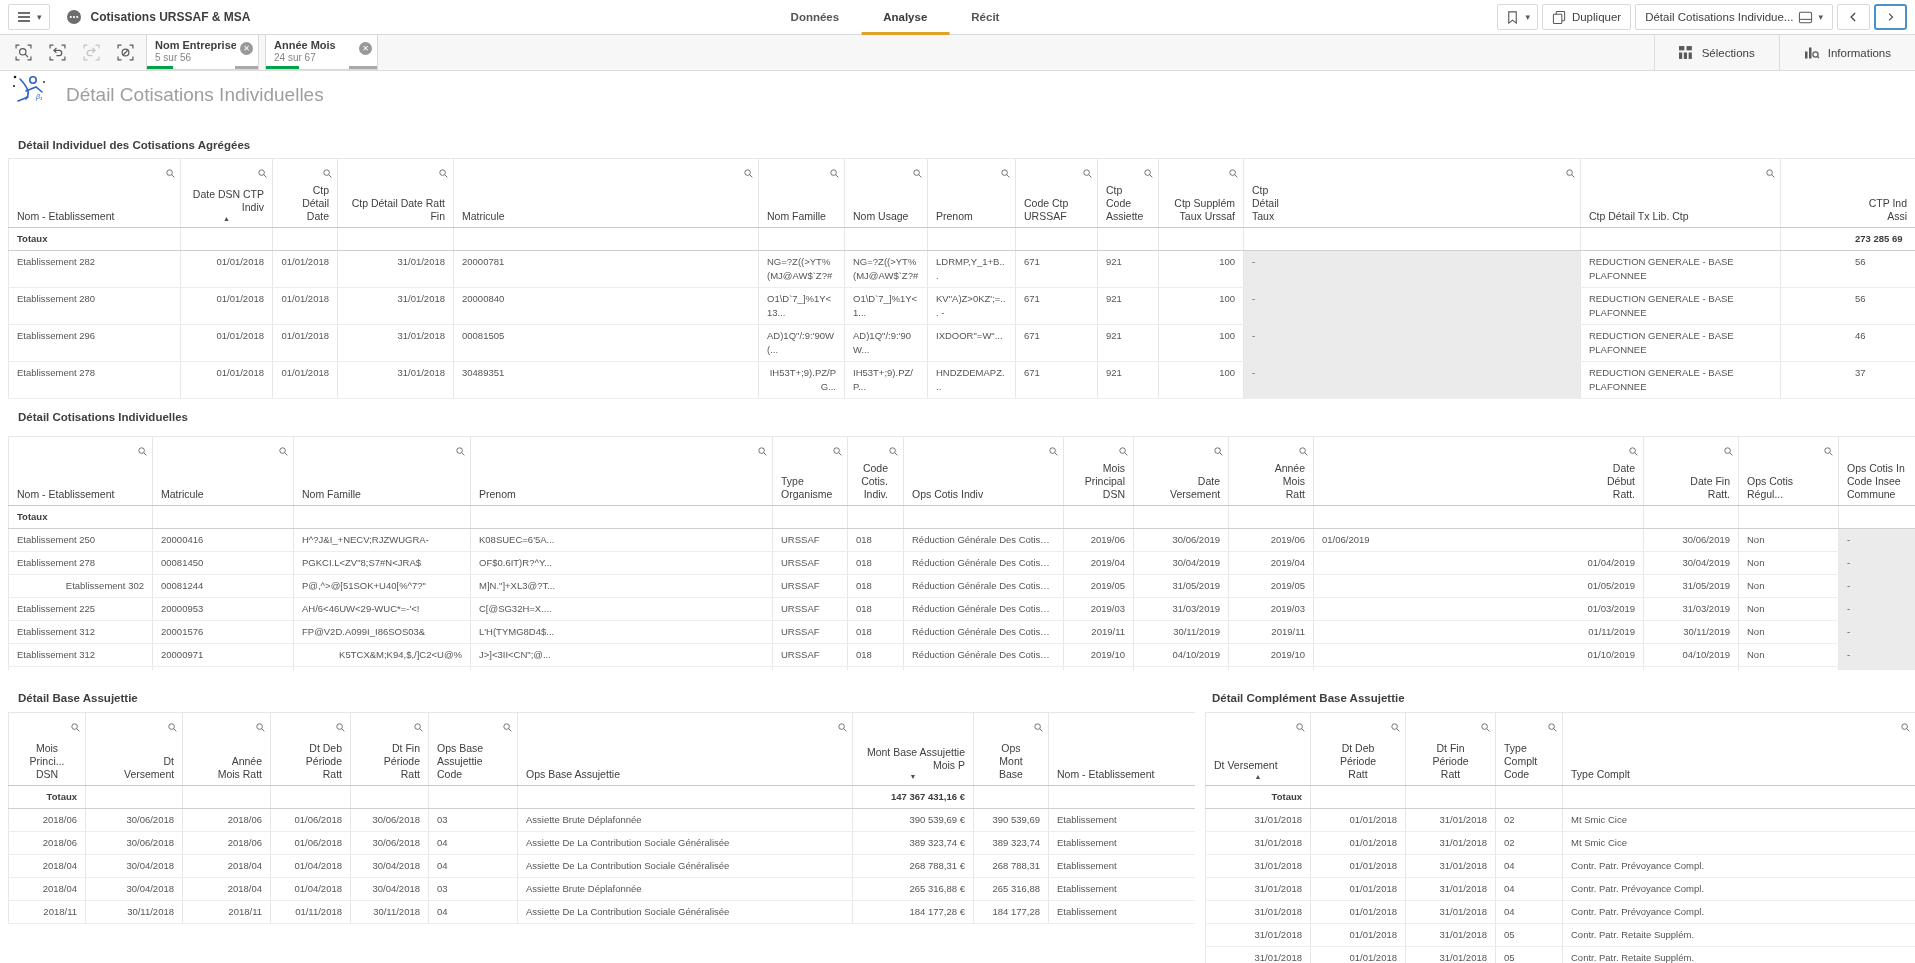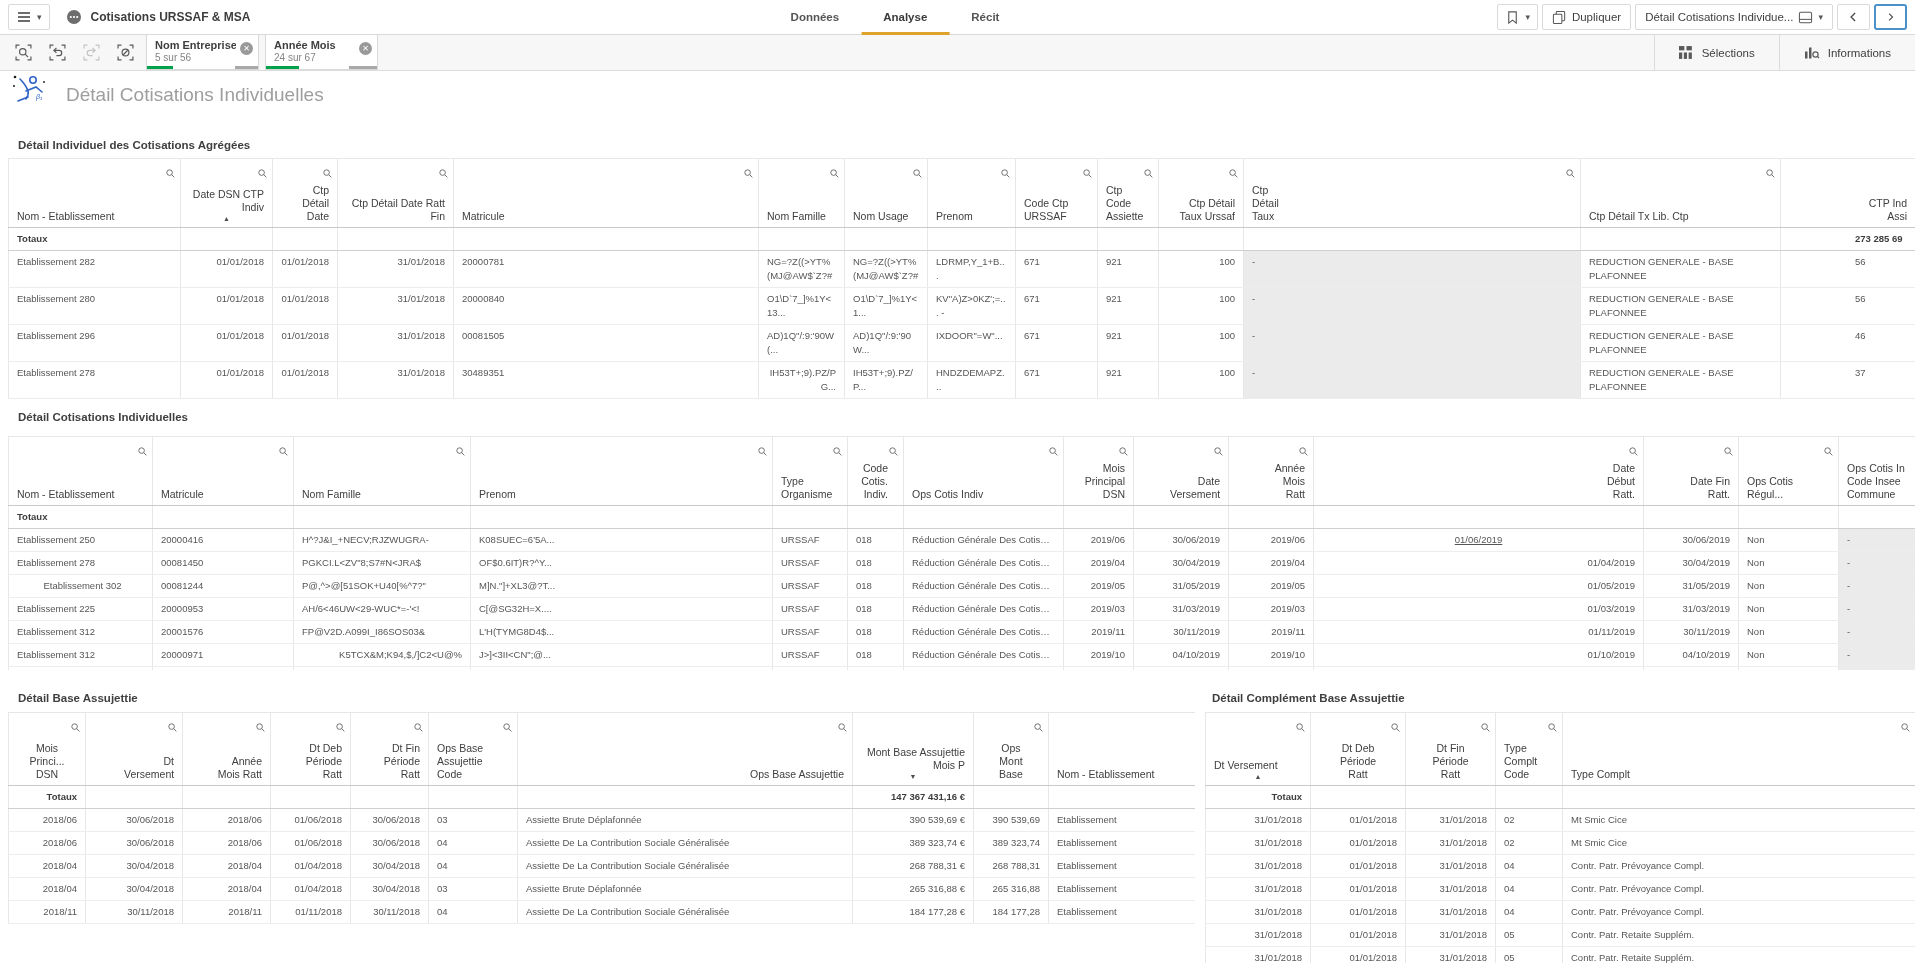--- a/index.html
+++ b/index.html
@@ -323,21 +323,21 @@
                   <circle cx="4" cy="4" r="3.1" fill="none" stroke="#6f6f6f" stroke-width="1.1"></circle>
                   <line x1="6.4" y1="6.4" x2="9.3" y2="9.3" stroke="#6f6f6f" stroke-width="1.1"></line>
                 </svg></span>
               <div class="lbl" style="text-align:left;">Ctp Code Assiette</div>
             </th>
             <th>
               <span class="q"><svg viewBox="0 0 10 10" width="9" height="9">
                   <circle cx="4" cy="4" r="3.1" fill="none" stroke="#6f6f6f" stroke-width="1.1"></circle>
                   <line x1="6.4" y1="6.4" x2="9.3" y2="9.3" stroke="#6f6f6f" stroke-width="1.1"></line>
                 </svg></span>
-              <div class="lbl" style="text-align:right;">Ctp Détail Taux Urssaf</div>
+              <div class="lbl" style="text-align:right;">Ctp Supplém Taux Urssaf</div>
             </th>
             <th>
               <span class="q"><svg viewBox="0 0 10 10" width="9" height="9">
                   <circle cx="4" cy="4" r="3.1" fill="none" stroke="#6f6f6f" stroke-width="1.1"></circle>
                   <line x1="6.4" y1="6.4" x2="9.3" y2="9.3" stroke="#6f6f6f" stroke-width="1.1"></line>
                 </svg></span>
               <div class="lbl" style="text-align:left;max-width:30px;">Ctp Détail Taux</div>
             </th>
             <th>
               <span class="q"><svg viewBox="0 0 10 10" width="9" height="9">
@@ -574,21 +574,21 @@
             <td style="text-align:left;">Etablissement 250</td>
             <td style="text-align:left;">20000416</td>
             <td style="text-align:left;">H^?J&amp;I_+NECV;RJZWUGRA-</td>
             <td style="text-align:left;">K08SUEC=6'5A...</td>
             <td style="text-align:left;">URSSAF</td>
             <td style="text-align:left;">018</td>
             <td style="text-align:left;">Réduction Générale Des Cotisations Patr...</td>
             <td style="text-align:right;">2019/06</td>
             <td style="text-align:right;">30/06/2019</td>
             <td style="text-align:right;">2019/06</td>
-            <td style="text-align:center;text-decoration:underline;">01/06/2019</td>
+            <td style="text-align:left;">01/06/2019</td>
             <td style="text-align:right;">30/06/2019</td>
             <td style="text-align:left;">Non</td>
             <td class="nullcell" style="text-align:left;">-</td>
           </tr>
           <tr>
             <td style="text-align:left;">Etablissement 278</td>
             <td style="text-align:left;">00081450</td>
             <td style="text-align:left;">PGKCI.L&lt;ZV"8;S7#N&lt;JRA$</td>
             <td style="text-align:left;">OF$0.6IT)R?^Y...</td>
             <td style="text-align:left;">URSSAF</td>
@@ -596,21 +596,21 @@
             <td style="text-align:left;">Réduction Générale Des Cotisations Patr...</td>
             <td style="text-align:right;">2019/04</td>
             <td style="text-align:right;">30/04/2019</td>
             <td style="text-align:right;">2019/04</td>
             <td style="text-align:right;">01/04/2019</td>
             <td style="text-align:right;">30/04/2019</td>
             <td style="text-align:left;">Non</td>
             <td class="nullcell" style="text-align:left;">-</td>
           </tr>
           <tr>
-            <td style="text-align:center;padding-left:12px;">Etablissement 302</td>
+            <td style="text-align:right;padding-left:12px;">Etablissement 302</td>
             <td style="text-align:left;">00081244</td>
             <td style="text-align:left;">P@,^&gt;@[51SOK+U40[%^7?"</td>
             <td style="text-align:left;">M]N."]+XL3@?T...</td>
             <td style="text-align:left;">URSSAF</td>
             <td style="text-align:left;">018</td>
             <td style="text-align:left;">Réduction Générale Des Cotisations Patr...</td>
             <td style="text-align:right;">2019/05</td>
             <td style="text-align:right;">31/05/2019</td>
             <td style="text-align:right;">2019/05</td>
             <td style="text-align:right;">01/05/2019</td>
@@ -743,21 +743,21 @@
                   <circle cx="4" cy="4" r="3.1" fill="none" stroke="#6f6f6f" stroke-width="1.1"></circle>
                   <line x1="6.4" y1="6.4" x2="9.3" y2="9.3" stroke="#6f6f6f" stroke-width="1.1"></line>
                 </svg></span>
               <div class="lbl" style="text-align:left;max-width:48px;">Ops Base Assujettie Code</div>
             </th>
             <th>
               <span class="q"><svg viewBox="0 0 10 10" width="9" height="9">
                   <circle cx="4" cy="4" r="3.1" fill="none" stroke="#6f6f6f" stroke-width="1.1"></circle>
                   <line x1="6.4" y1="6.4" x2="9.3" y2="9.3" stroke="#6f6f6f" stroke-width="1.1"></line>
                 </svg></span>
-              <div class="lbl" style="text-align:right;">Ops Base Assujettie</div>
+              <div class="lbl" style="text-align:left;">Ops Base Assujettie</div>
             </th>
             <th>
               <div class="lbl" style="text-align:right;">Mont Base Assujettie Mois P</div>
               <div class="smark">▼</div>
             </th>
             <th>
               <span class="q"><svg viewBox="0 0 10 10" width="9" height="9">
                   <circle cx="4" cy="4" r="3.1" fill="none" stroke="#6f6f6f" stroke-width="1.1"></circle>
                   <line x1="6.4" y1="6.4" x2="9.3" y2="9.3" stroke="#6f6f6f" stroke-width="1.1"></line>
                 </svg></span>

